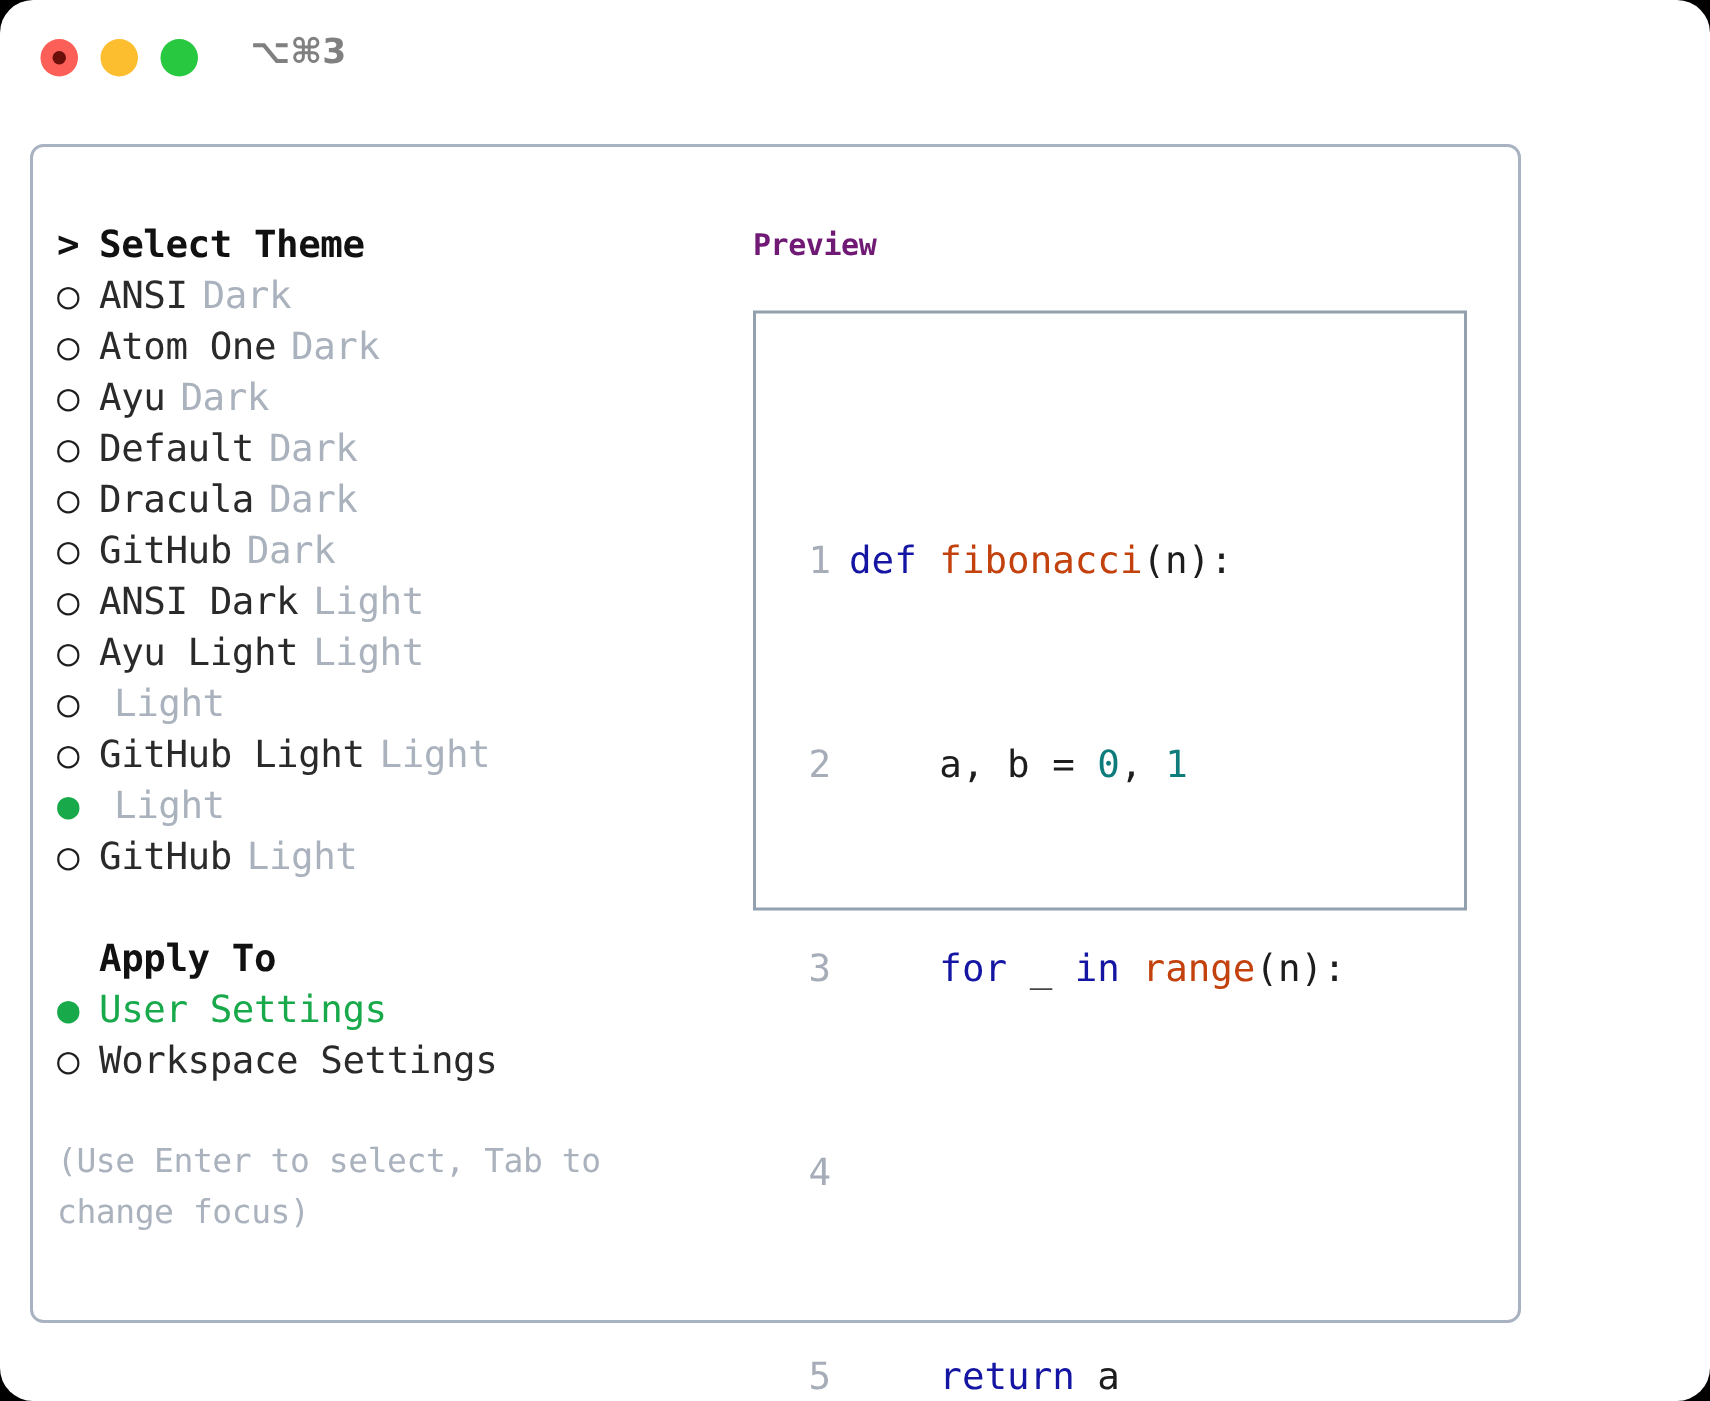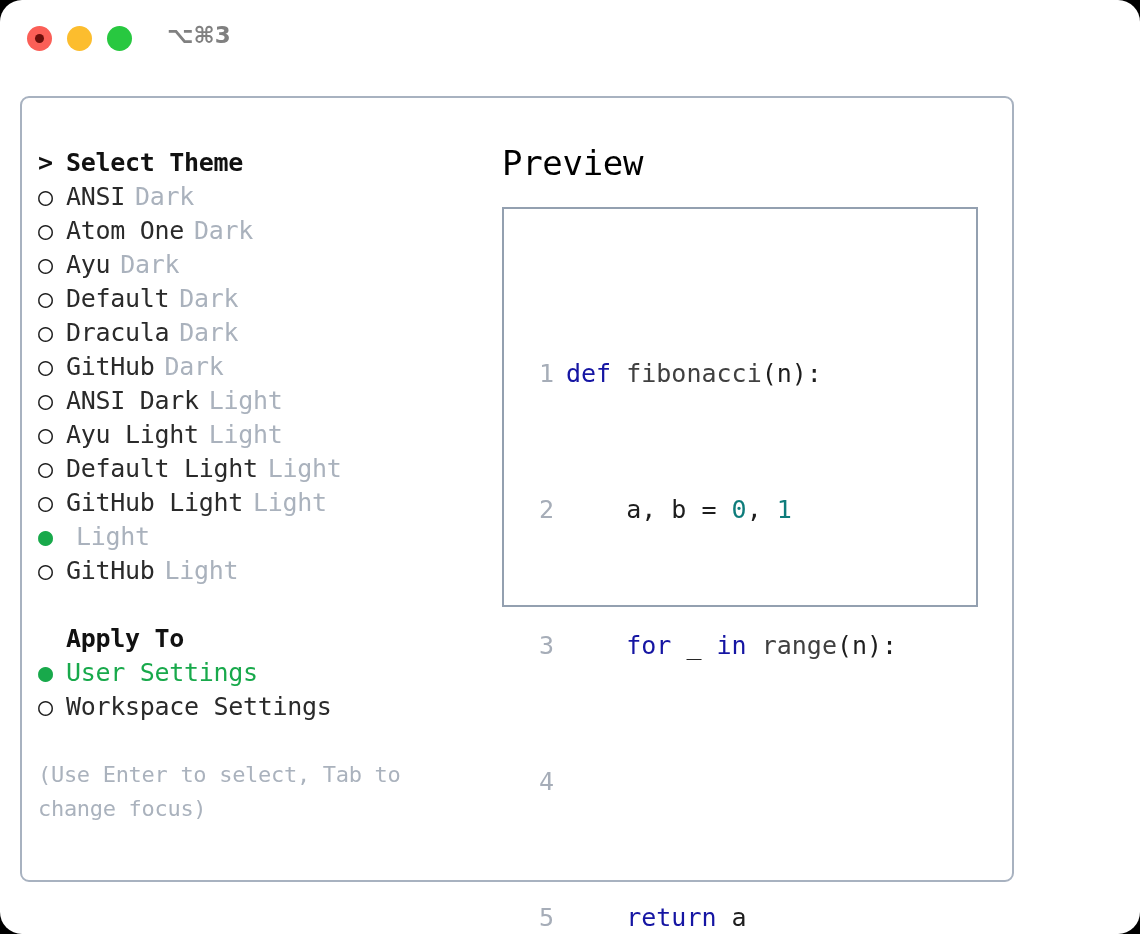--- a/index.html
+++ b/index.html
@@ -154,24 +154,24 @@
   }
 
   
   .right-col {
     position: absolute;
     left: 480px;
     top: 48px;
     width: 500px;
   }
   .preview-title {
-    font-size: 34px;
+    font-size: 20px;
     line-height: 34px;
-    font-weight: 400;
-    color: #000000;
+    font-weight: 700;
+    color: #701a75;
     letter-spacing: -0.3px;
   }
 
   .preview-box {
     margin-top: 27px;
     width: 476px;
     height: 400px;
     box-sizing: border-box;
     border: 2px solid #93a0b0;
     background: #ffffff;
@@ -191,21 +191,21 @@
     width: 34px;
     flex: 0 0 34px;
     text-align: right;
     color: #a6adb8;
     padding-right: 12px;
     box-sizing: content-box;
   }
   .ctext { color: #1d1d1d; white-space: pre; }
 
   .kw   { color: #1515a3; }
-  .fn   { color: #404040; margin-top: 13px; }
+  .fn   { color: #c2410c; margin-top: 13px; }
   .num  { color: #0e7c7b; }
   .pl   { color: #1d1d1d; }
 </style>
 </head>
 <body>
 
 <div class="window">
 
   <div class="titlebar">
     <div class="traffic">
@@ -269,21 +269,20 @@
         </div>
 
         <div class="row">
           <span class="marker">○</span>
           <span class="label">Ayu Light</span>
           <span class="tagline" style="margin-left:10px">Light</span>
         </div>
 
         <div class="row">
           <span class="marker">○</span>
-          <span class="label">Default Light</span>
           <span class="tagline" style="margin-left:10px">Light</span>
         </div>
 
         <div class="row">
           <span class="marker">○</span>
           <span class="label">GitHub Light</span>
           <span class="tagline" style="margin-left:10px">Light</span>
         </div>
 
         <div class="row">

